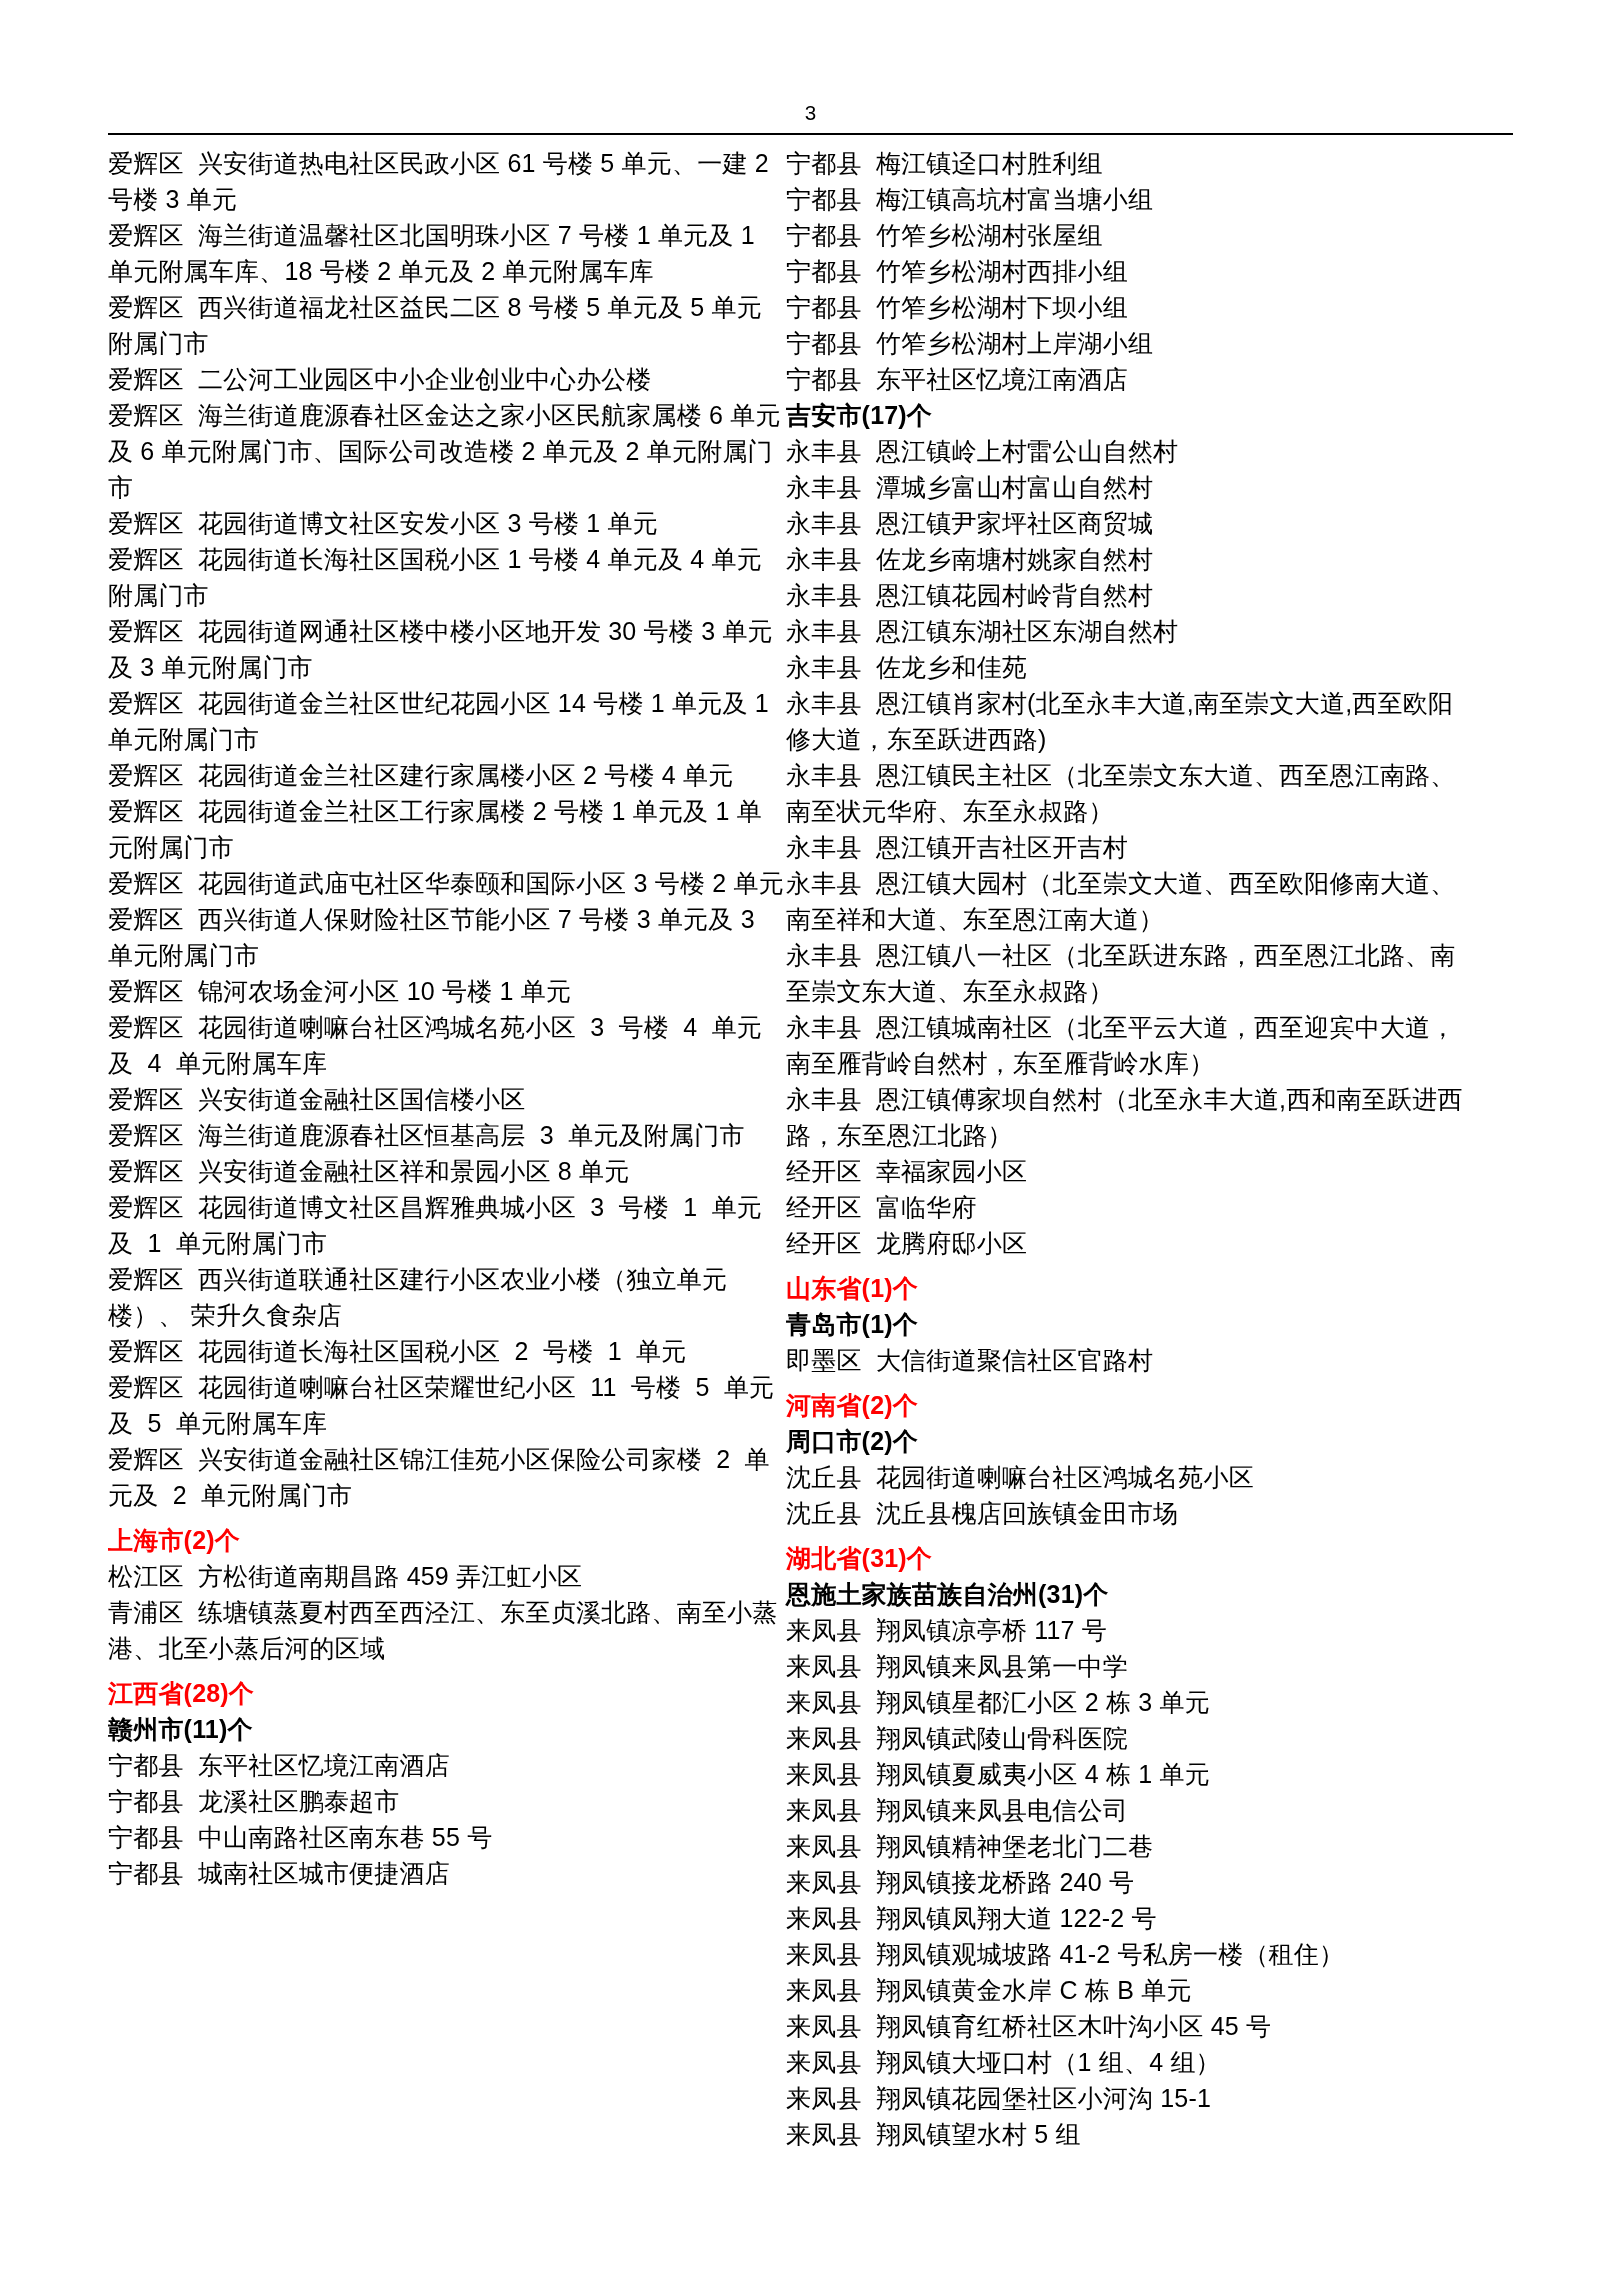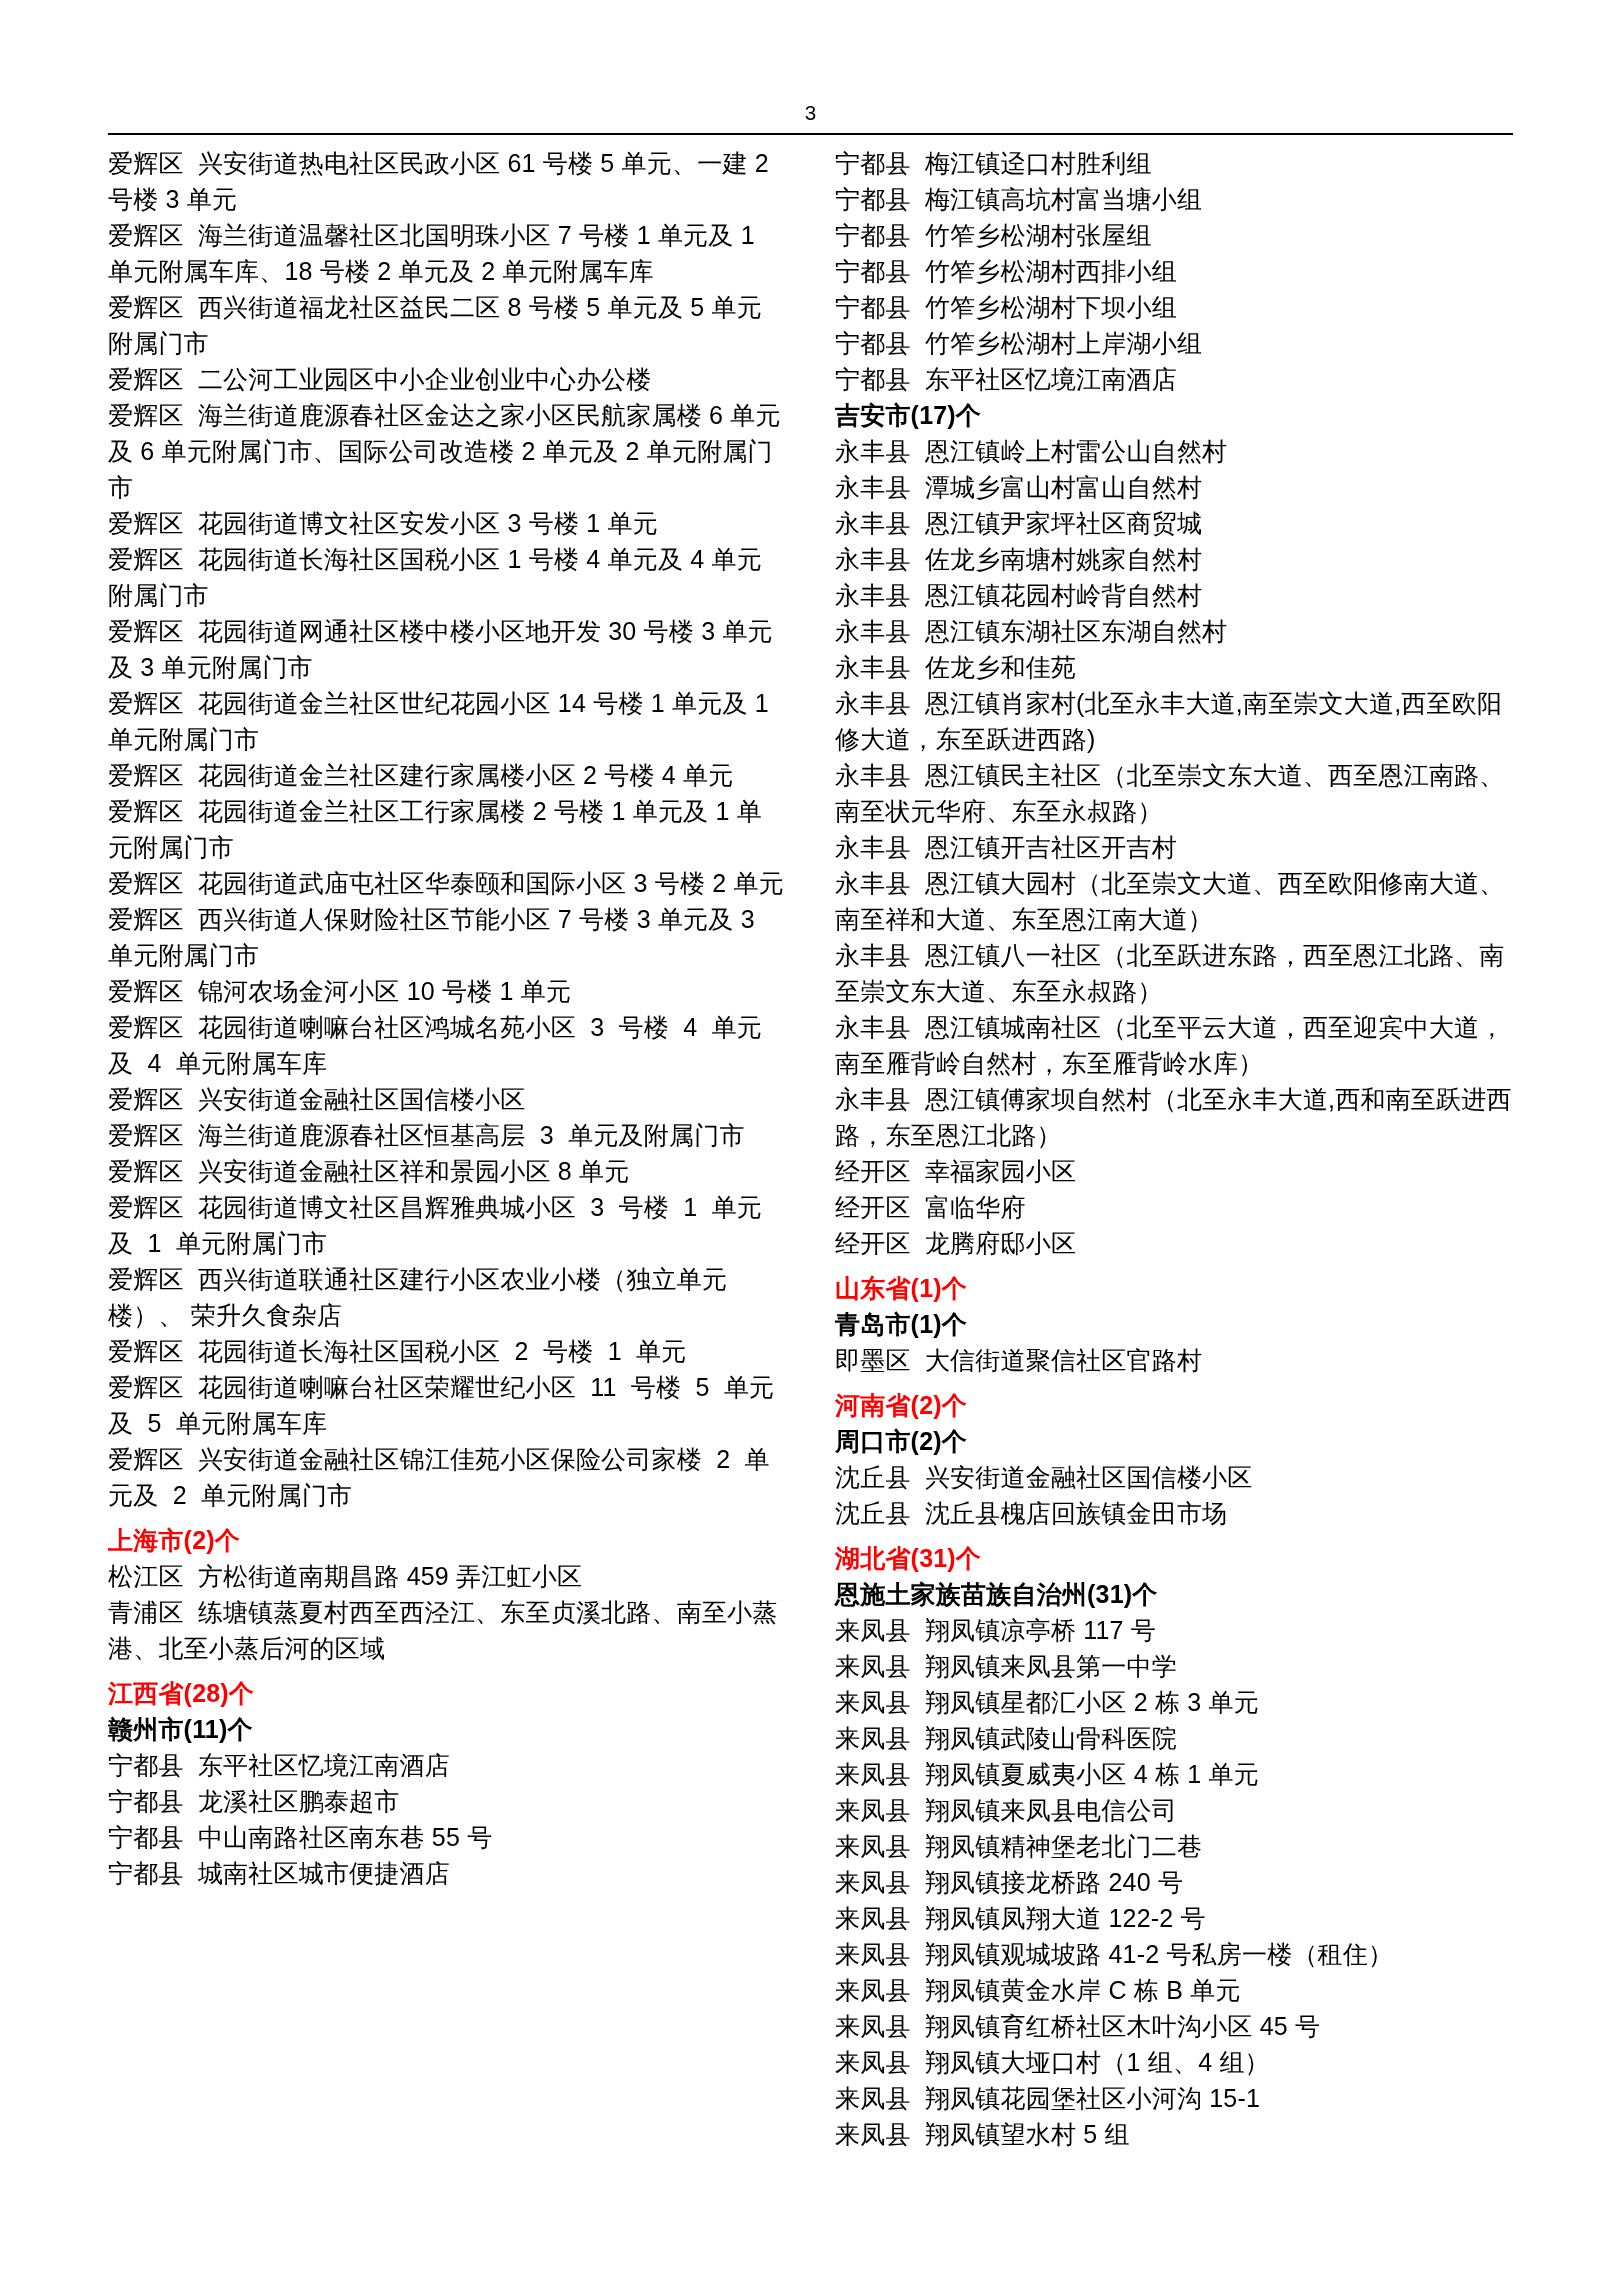--- a/index.html
+++ b/index.html
@@ -28,21 +28,20 @@
     padding-bottom: 5.9px;
     line-height: 1;
   }
   .rule {
     border-top: 2px solid #000;
     margin: 3.9px 108px 0 108px;
   }
   .columns {
     display: flex;
     flex-direction: row;
-    gap: 49px;
     padding: 9.8px 108px 0 108px;
     box-sizing: border-box;
   }
   .col {
     width: 678px;
     box-sizing: border-box;
   }
   .line {
     font-size: 25px;
     line-height: 36px;
@@ -127,21 +126,21 @@
         <div class="line">永丰县  恩江镇城南社区（北至平云大道，西至迎宾中大道，南至雁背岭自然村，东至雁背岭水库）</div>
         <div class="line">永丰县  恩江镇傅家坝自然村（北至永丰大道,西和南至跃进西路，东至恩江北路）</div>
         <div class="line">经开区  幸福家园小区</div>
         <div class="line">经开区  富临华府</div>
         <div class="line">经开区  龙腾府邸小区</div>
         <div class="line red">山东省(1)个</div>
         <div class="line bold">青岛市(1)个</div>
         <div class="line">即墨区  大信街道聚信社区官路村</div>
         <div class="line red">河南省(2)个</div>
         <div class="line bold">周口市(2)个</div>
-        <div class="line">沈丘县  兴安街道金融社区国信楼小区</div>
+        <div class="line">沈丘县  花园街道喇嘛台社区鸿城名苑小区</div>
         <div class="line">沈丘县  沈丘县槐店回族镇金田市场</div>
         <div class="line red">湖北省(31)个</div>
         <div class="line bold">恩施土家族苗族自治州(31)个</div>
         <div class="line">来凤县  翔凤镇凉亭桥 117 号</div>
         <div class="line">来凤县  翔凤镇来凤县第一中学</div>
         <div class="line">来凤县  翔凤镇星都汇小区 2 栋 3 单元</div>
         <div class="line">来凤县  翔凤镇武陵山骨科医院</div>
         <div class="line">来凤县  翔凤镇夏威夷小区 4 栋 1 单元</div>
         <div class="line">来凤县  翔凤镇来凤县电信公司</div>
         <div class="line">来凤县  翔凤镇精神堡老北门二巷</div>

